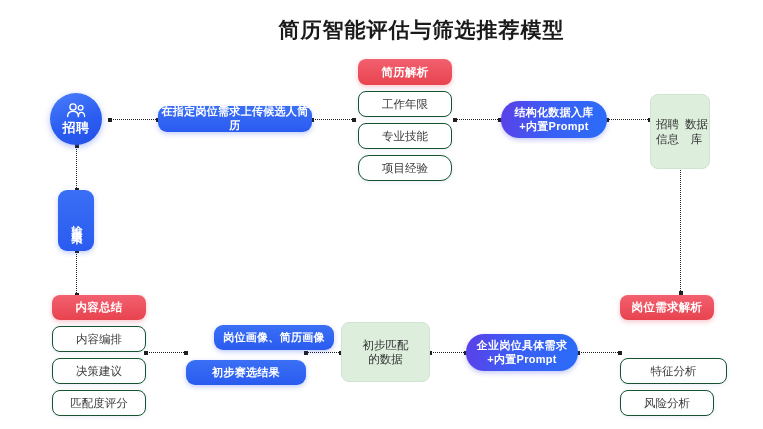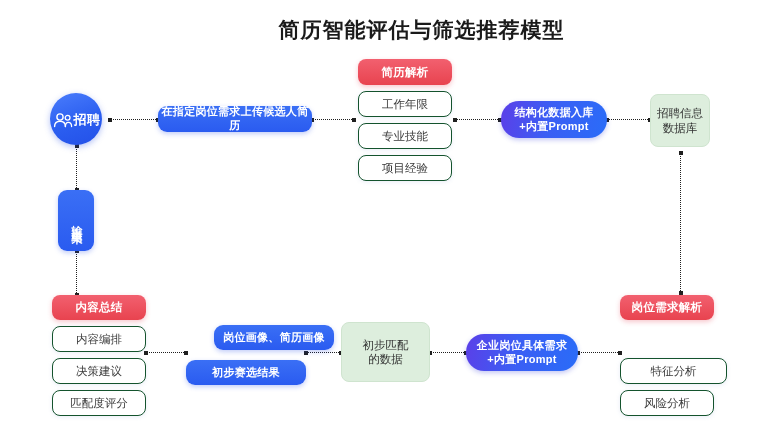--- a/index.html
+++ b/index.html
@@ -49,21 +49,21 @@
 
   
   .circle-node {
     position: absolute;
     width: 52px;
     height: 52px;
     border-radius: 50%;
     background: linear-gradient(160deg, #4a7dfc 0%, #2b5ef0 55%, #2350e8 100%);
     box-shadow: 0 2px 6px rgba(40,80,230,0.35);
     display: flex;
-    flex-direction: row;
+    flex-direction: column;
     align-items: center;
     justify-content: center;
     color: #ffffff;
   }
   .circle-node .ico {
     display: block;
     line-height: 0;
     margin-top: 2px;
   }
   .circle-node .lbl {
@@ -243,30 +243,30 @@
 
   <div class="node red-box" style="left:358px; top:59px; width:94px; height:26px;">
     <span>简历解析</span>
   </div>
   <div class="node white-box" style="left:358px; top:91px; width:94px; height:26px;">
     <span>工作年限</span>
   </div>
   <div class="node white-box" style="left:358px; top:123px; width:94px; height:26px;">
     <span>专业技能</span>
   </div>
-  <div class="node white-box" style="left:358px; top:155px; width:94px; height:26px;">
+  <div class="node white-box" style="left:358px; top:155px; width:94px; height:26px;border-radius:11px;">
     <span>项目经验</span>
   </div>
 
   <div class="node grad-box" style="left:501px; top:101px; width:106px; height:37px; flex-direction:column;">
     <span>结构化数据入库</span>
     <span>+内置Prompt</span>
   </div>
 
-  <div class="node green-box" style="left:650px; top:94px; width:60px; height:53px; flex-direction:column;">
+  <div class="node green-box" style="left:650px; top:94px; width:60px; height:75px; flex-direction:row;">
     <span>招聘信息</span>
     <span>数据库</span>
   </div>
 
   <div class="node vert-box" style="left:58px; top:190px; width:36px; height:61px;">
     <span>输出结果</span>
   </div>
 
   <div class="node red-box" style="left:52px; top:295px; width:94px; height:25px;">
     <span>内容总结</span>

